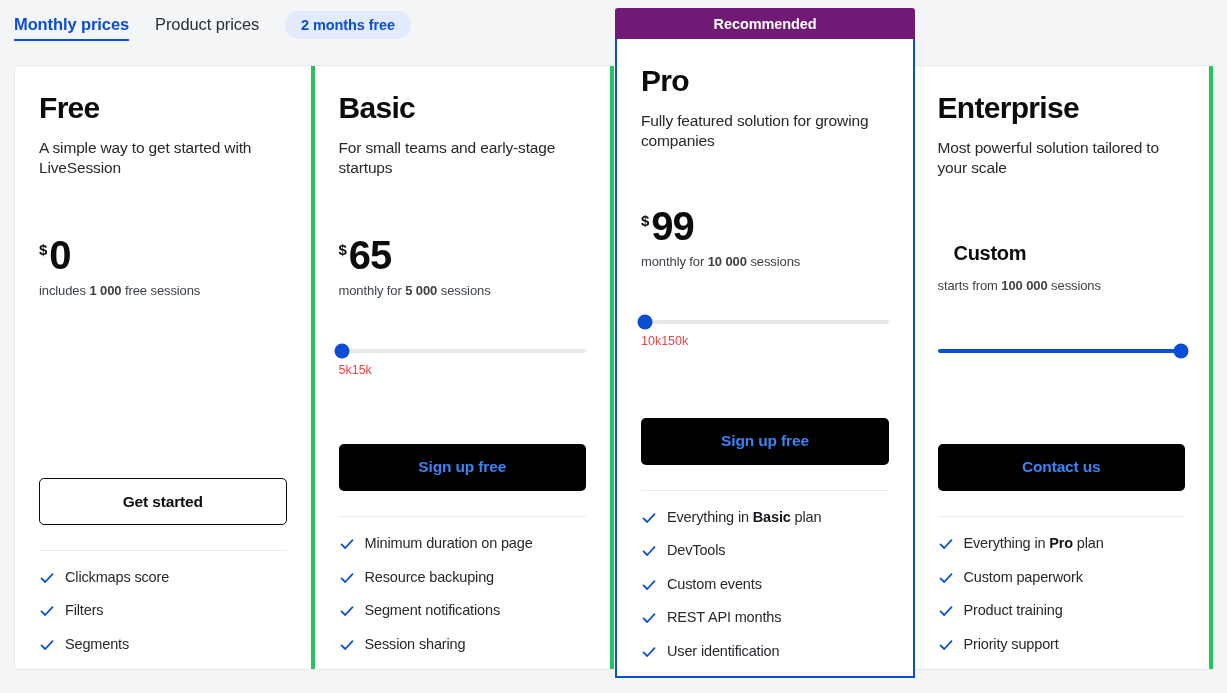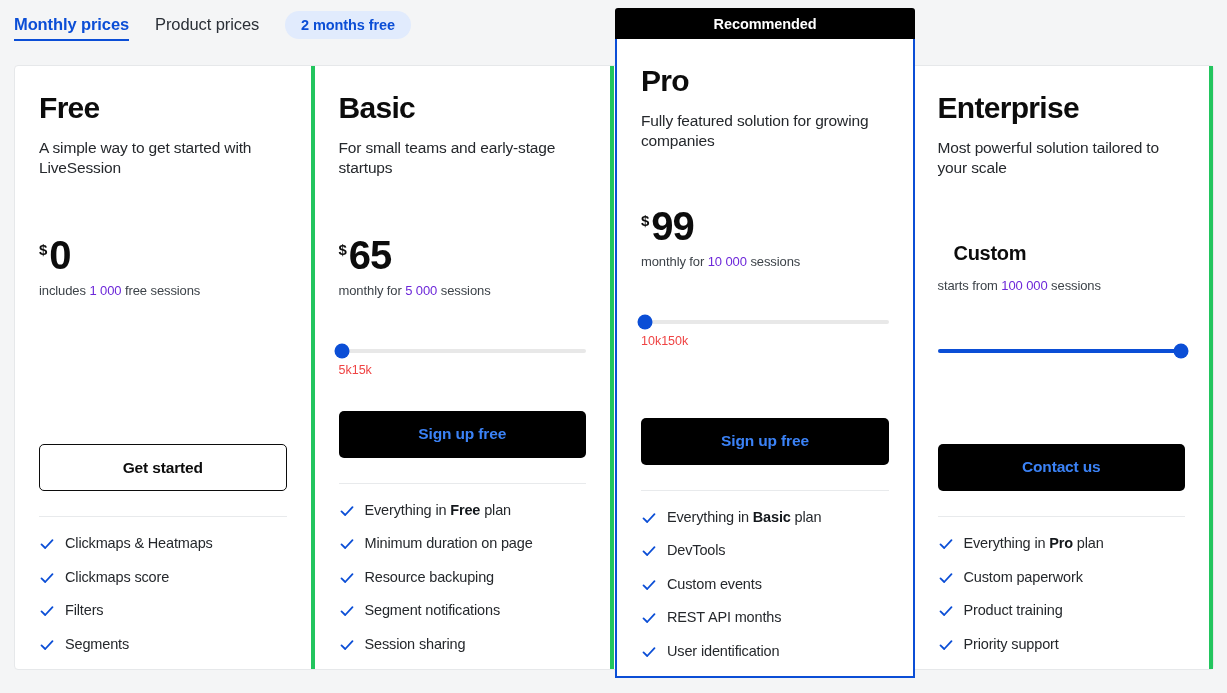--- a/index.html
+++ b/index.html
@@ -106,21 +106,21 @@
     flex-direction: column;
     z-index: 5;
   }
 
   .ribbon {
     position: absolute;
     left: -2px;
     top: -31px;
     width: 300px;
     height: 31px;
-    background: #000000;
+    background: #701a75;
     color: #ffffff;
     font-size: 14.5px;
     font-weight: 700;
     letter-spacing: -0.1px;
     display: flex;
     align-items: center;
     justify-content: center;
     border-radius: 3px 3px 0 0;
   }
 
@@ -174,21 +174,21 @@
     color: #0c0c0c;
     line-height: 1.6;
     margin-left: 16px;
   }
   .price-note {
     margin-top: 9px;
     font-size: 13px;
     color: #3d4349;
     letter-spacing: -0.1px;
   }
-  .price-note b { font-weight: 400; color: #6d28d9; }
+  .price-note b { font-weight: 700; color: #404040; }
 
   
   .slider-wrap { margin-top: 20px; }
   .slider-track {
     position: relative;
     height: 4px;
     border-radius: 3px;
     background: #e8e8e8;
   }
   .slider-fill {
@@ -303,28 +303,20 @@
     <div class="cta-area">
       <div class="cta cta-outline">Get started</div>
       <div class="divider"></div>
       <ul class="features">
         <li class="feature">
           <span class="check">
               <svg width="16" height="16" viewBox="0 0 16 16" fill="none">
                 <path d="M2.5 8.4 L6.2 12 L13.5 4.2" stroke="currentColor" stroke-width="1.8" stroke-linecap="round" stroke-linejoin="round"></path>
               </svg>
             </span>
-          <span><span>Clickmaps &amp; Heatmaps</span><b></b><span></span></span>
-        </li>
-        <li class="feature">
-          <span class="check">
-              <svg width="16" height="16" viewBox="0 0 16 16" fill="none">
-                <path d="M2.5 8.4 L6.2 12 L13.5 4.2" stroke="currentColor" stroke-width="1.8" stroke-linecap="round" stroke-linejoin="round"></path>
-              </svg>
-            </span>
           <span><span>Clickmaps score</span><b></b><span></span></span>
         </li>
         <li class="feature">
           <span class="check">
               <svg width="16" height="16" viewBox="0 0 16 16" fill="none">
                 <path d="M2.5 8.4 L6.2 12 L13.5 4.2" stroke="currentColor" stroke-width="1.8" stroke-linecap="round" stroke-linejoin="round"></path>
               </svg>
             </span>
           <span><span>Filters</span><b></b><span></span></span>
         </li>
@@ -366,28 +358,20 @@
     <div class="cta-area">
       <div class="cta cta-solid">Sign up free</div>
       <div class="divider"></div>
       <ul class="features">
         <li class="feature">
           <span class="check">
               <svg width="16" height="16" viewBox="0 0 16 16" fill="none">
                 <path d="M2.5 8.4 L6.2 12 L13.5 4.2" stroke="currentColor" stroke-width="1.8" stroke-linecap="round" stroke-linejoin="round"></path>
               </svg>
             </span>
-          <span><span>Everything in </span><b>Free</b><span> plan</span></span>
-        </li>
-        <li class="feature">
-          <span class="check">
-              <svg width="16" height="16" viewBox="0 0 16 16" fill="none">
-                <path d="M2.5 8.4 L6.2 12 L13.5 4.2" stroke="currentColor" stroke-width="1.8" stroke-linecap="round" stroke-linejoin="round"></path>
-              </svg>
-            </span>
           <span><span>Minimum duration on page</span><b></b><span></span></span>
         </li>
         <li class="feature">
           <span class="check">
               <svg width="16" height="16" viewBox="0 0 16 16" fill="none">
                 <path d="M2.5 8.4 L6.2 12 L13.5 4.2" stroke="currentColor" stroke-width="1.8" stroke-linecap="round" stroke-linejoin="round"></path>
               </svg>
             </span>
           <span><span>Resource backuping</span><b></b><span></span></span>
         </li>

